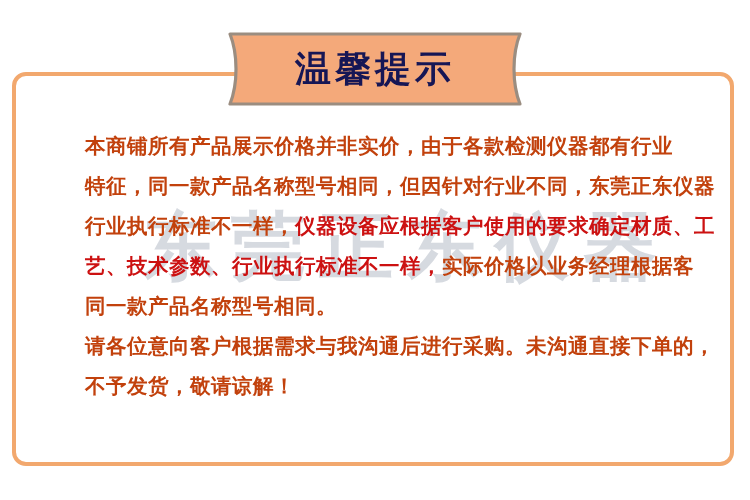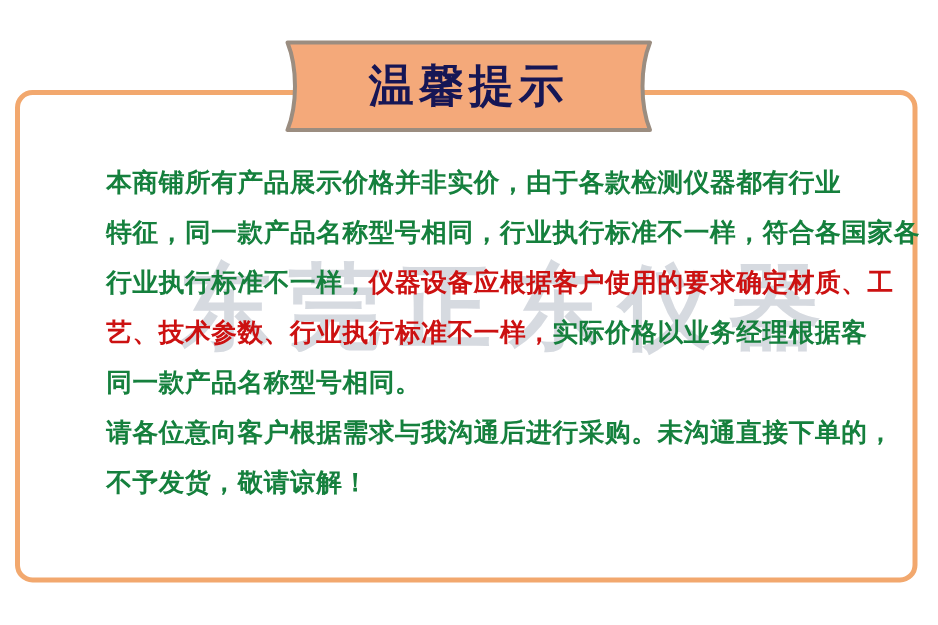--- a/index.html
+++ b/index.html
@@ -98,21 +98,21 @@
     font-family: "DejaVu Sans", "Liberation Sans", sans-serif;
   }
   .para {
     margin: 0;
     text-indent: 2em;
   }
   .line {
     display: block;
     white-space: nowrap;
   }
-  .navy { color: #15803d; margin-top: 32px; }
+  .navy { color: #c2410c; margin-top: 32px; }
   .red  { color: #cc1111; text-align: right; }
 </style>
 </head>
 <body>
 
 <div id="notice-card">
 
   <div id="frame-border"></div>
 
   <div id="title-banner">
@@ -126,21 +126,21 @@
                Z" fill="#f4a97a" stroke="#9b8d80" stroke-width="3.2" stroke-linejoin="round"></path>
     </svg>
     <div id="banner-title">温馨提示</div>
   </div>
 
   <div id="watermark">东莞正东仪器</div>
 
   <div id="notice-body">
       <p class="para">
         <span class="line"><span class="navy">本商铺所有产品展示价格并非实价，由于各款检测仪器都有行业</span></span>
-        <span class="line"><span class="navy">特征，同一款产品名称型号相同，行业执行标准不一样，符合各国家各</span></span>
+        <span class="line"><span class="navy">特征，同一款产品名称型号相同，但因针对行业不同，东莞正东仪器</span></span>
         <span class="line"><span class="navy">行业执行标准不一样，</span><span class="red">仪器设备应根据客户使用的要求确定材质、工</span></span>
         <span class="line"><span class="red">艺、技术参数、行业执行标准不一样，</span><span class="navy">实际价格以业务经理根据客</span></span>
         <span class="line"><span class="navy">同一款产品名称型号相同。</span></span>
       </p>
       <p class="para">
         <span class="line"><span class="navy">请各位意向客户根据需求与我沟通后进行采购。未沟通直接下单的，</span></span>
         <span class="line"><span class="navy">不予发货，敬请谅解！</span></span>
       </p>
     </div>
 

